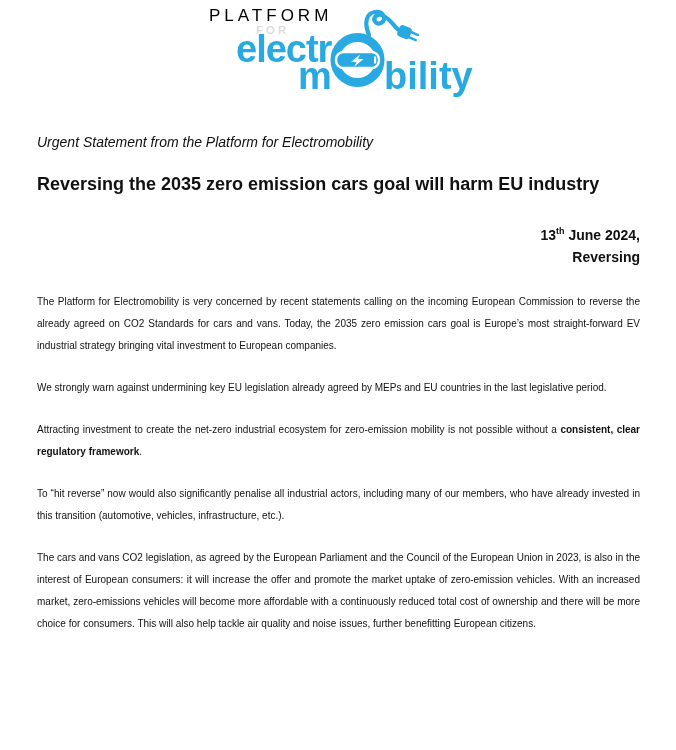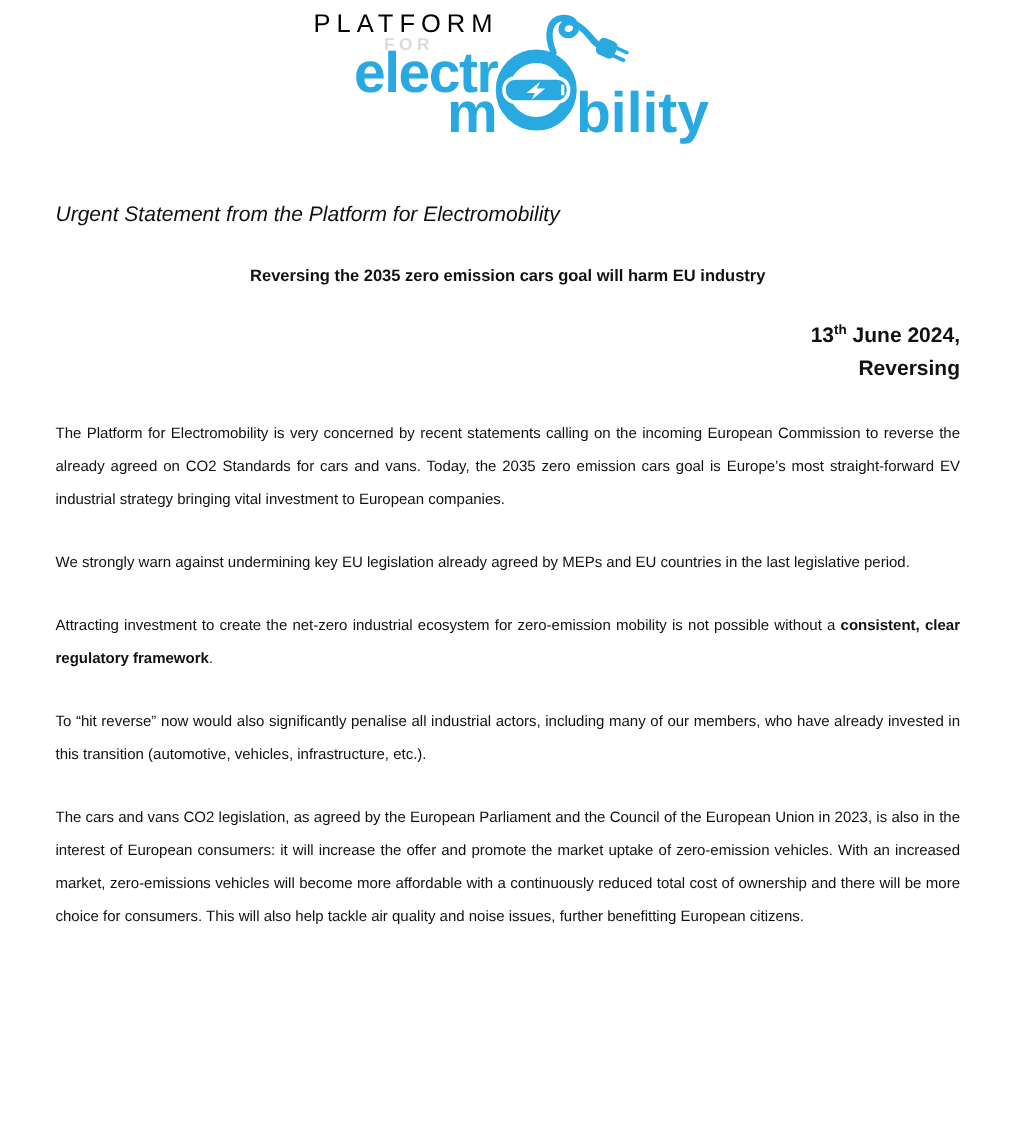--- a/index.html
+++ b/index.html
@@ -62,27 +62,26 @@
   
   .subtitle {
     margin-top: 26px;
     text-align: left;
     font-style: italic;
     font-size: 14px;
     line-height: 20px;
   }
   .doc-title {
     margin: 22px 0 0 0;
-    text-align: center;
-    font-size: 11px;
+    font-size: 18px;
     font-weight: bold;
     line-height: 20px;
   }
   .dateline {
-    margin-top: 18px;
+    margin-top: 30px;
     text-align: right;
     font-weight: bold;
     font-size: 14px;
     line-height: 22px;
   }
   .dateline sup {
     font-size: 9px;
     vertical-align: super;
     line-height: 0;
   }

